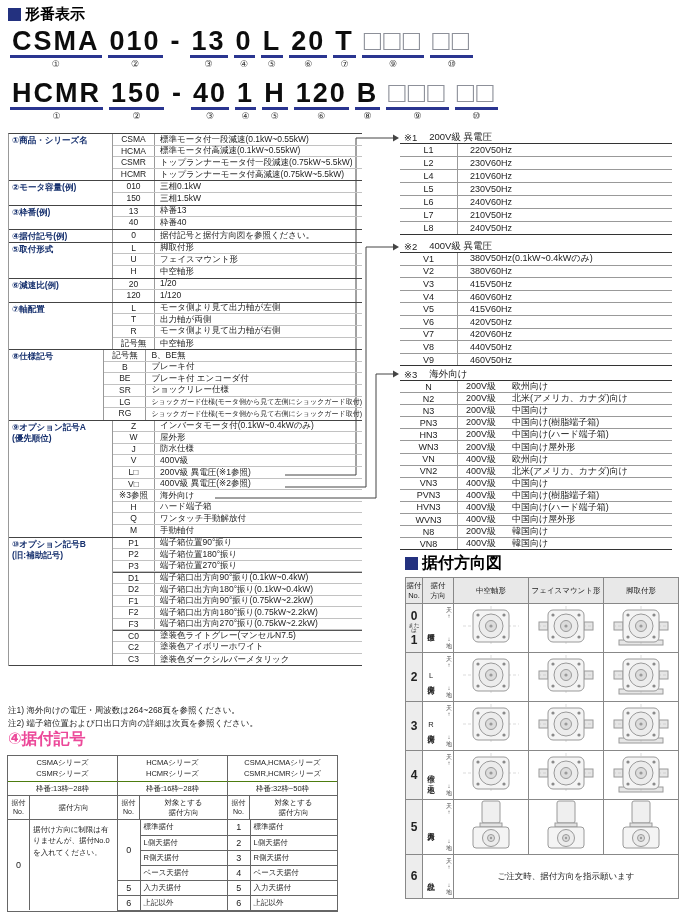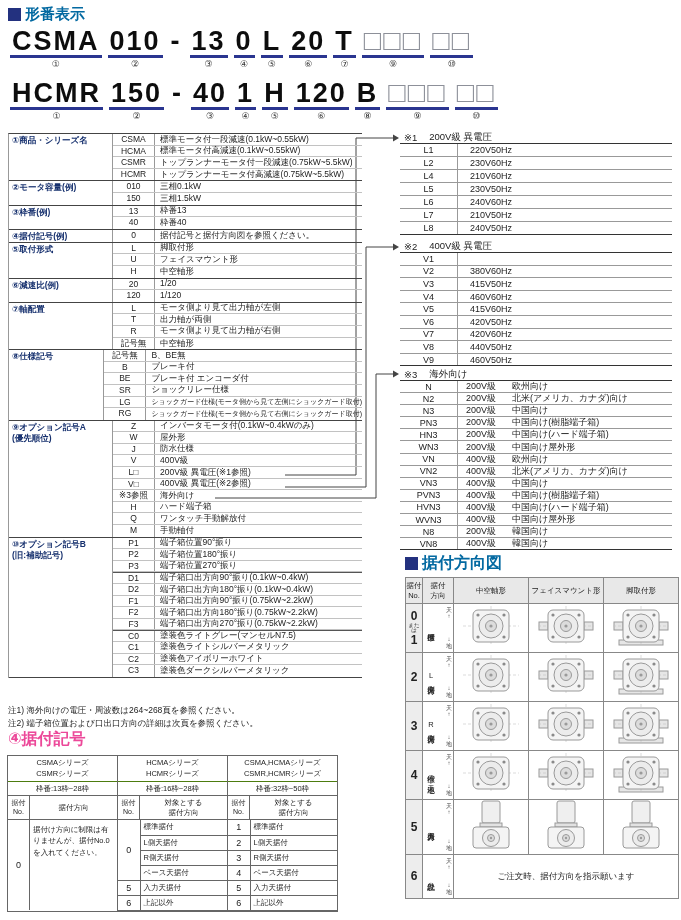--- a/index.html
+++ b/index.html
@@ -2,21 +2,21 @@
 <html><head>
 <meta charset="utf-8">
 <style>
   html,body{margin:0;padding:0}
   body{
     width:681px;height:920px;position:relative;background:#fff;overflow:hidden;
     font-family:"Liberation Sans","DejaVu Sans",sans-serif;color:#222;
   }
   [data-interactable]{box-sizing:border-box}
   
-  .sec-title{position:absolute;display:flex;align-items:center;gap:4px;font-weight:bold;color:#0369a1}
+  .sec-title{position:absolute;display:flex;align-items:center;gap:4px;font-weight:bold;color:#000000}
   .sq{width:13px;height:13px;background:#23317f;flex:0 0 auto}
   #hdr{left:8px;top:5px;font-size:15px}
   
   .model{position:absolute;left:10px;display:flex;align-items:flex-end}
   #model1{top:25px} #model2{top:77px}
   .seg{display:flex;flex-direction:column;align-items:center;margin-right:6px}
   .seg-t{font-size:27px;font-weight:bold;line-height:1.04;letter-spacing:2px;color:#0d0d0d;
          border-bottom:3px solid #2a3590;padding:0 2px}
   .seg-n{font-size:9px;color:#333;margin-top:1px;height:11px;line-height:11px}
   .seg[data-variant="plain"] .seg-t{border-bottom:3px solid transparent}
@@ -558,24 +558,20 @@
           <div class="srow" data-interactable="false">
             <div class="sr-code" data-interactable="false">F3</div>
             <div class="sr-desc" data-interactable="false">端子箱口出方向270°振り(0.75kW~2.2kW)</div>
           </div>
 
           <div class="srow" data-interactable="false" data-variant="divider">
             <div class="sr-code" data-interactable="false">C0</div>
             <div class="sr-desc" data-interactable="false">塗装色ライトグレー(マンセルN7.5)</div>
           </div>
 
-          <div class="srow" data-interactable="false">
-            <div class="sr-code" data-interactable="false">C1</div>
-            <div class="sr-desc" data-interactable="false">塗装色ライトシルバーメタリック</div>
-          </div>
 
           <div class="srow" data-interactable="false">
             <div class="sr-code" data-interactable="false">C2</div>
             <div class="sr-desc" data-interactable="false">塗装色アイボリーホワイト</div>
           </div>
 
           <div class="srow" data-interactable="false">
             <div class="sr-code" data-interactable="false">C3</div>
             <div class="sr-desc" data-interactable="false">塗装色ダークシルバーメタリック</div>
           </div>
@@ -629,20 +625,21 @@
 
 <div id="ref2" class="ref" data-interactable="false">
   <div class="ref-h" data-interactable="false">
     <span data-interactable="false">※2</span>
     <span data-interactable="false">400V級 異電圧</span>
   </div>
   <div class="ref-body" data-interactable="false">
 
       <div class="ref-row" data-interactable="false">
         <div class="rr-code" data-interactable="false">V1</div>
+        <div class="rr-desc" data-interactable="false">380V50Hz(0.1kW~0.4kWのみ)</div>
       </div>
 
       <div class="ref-row" data-interactable="false">
         <div class="rr-code" data-interactable="false">V2</div>
         <div class="rr-desc" data-interactable="false">380V60Hz</div>
       </div>
 
       <div class="ref-row" data-interactable="false">
         <div class="rr-code" data-interactable="false">V3</div>
         <div class="rr-desc" data-interactable="false">415V50Hz</div>

